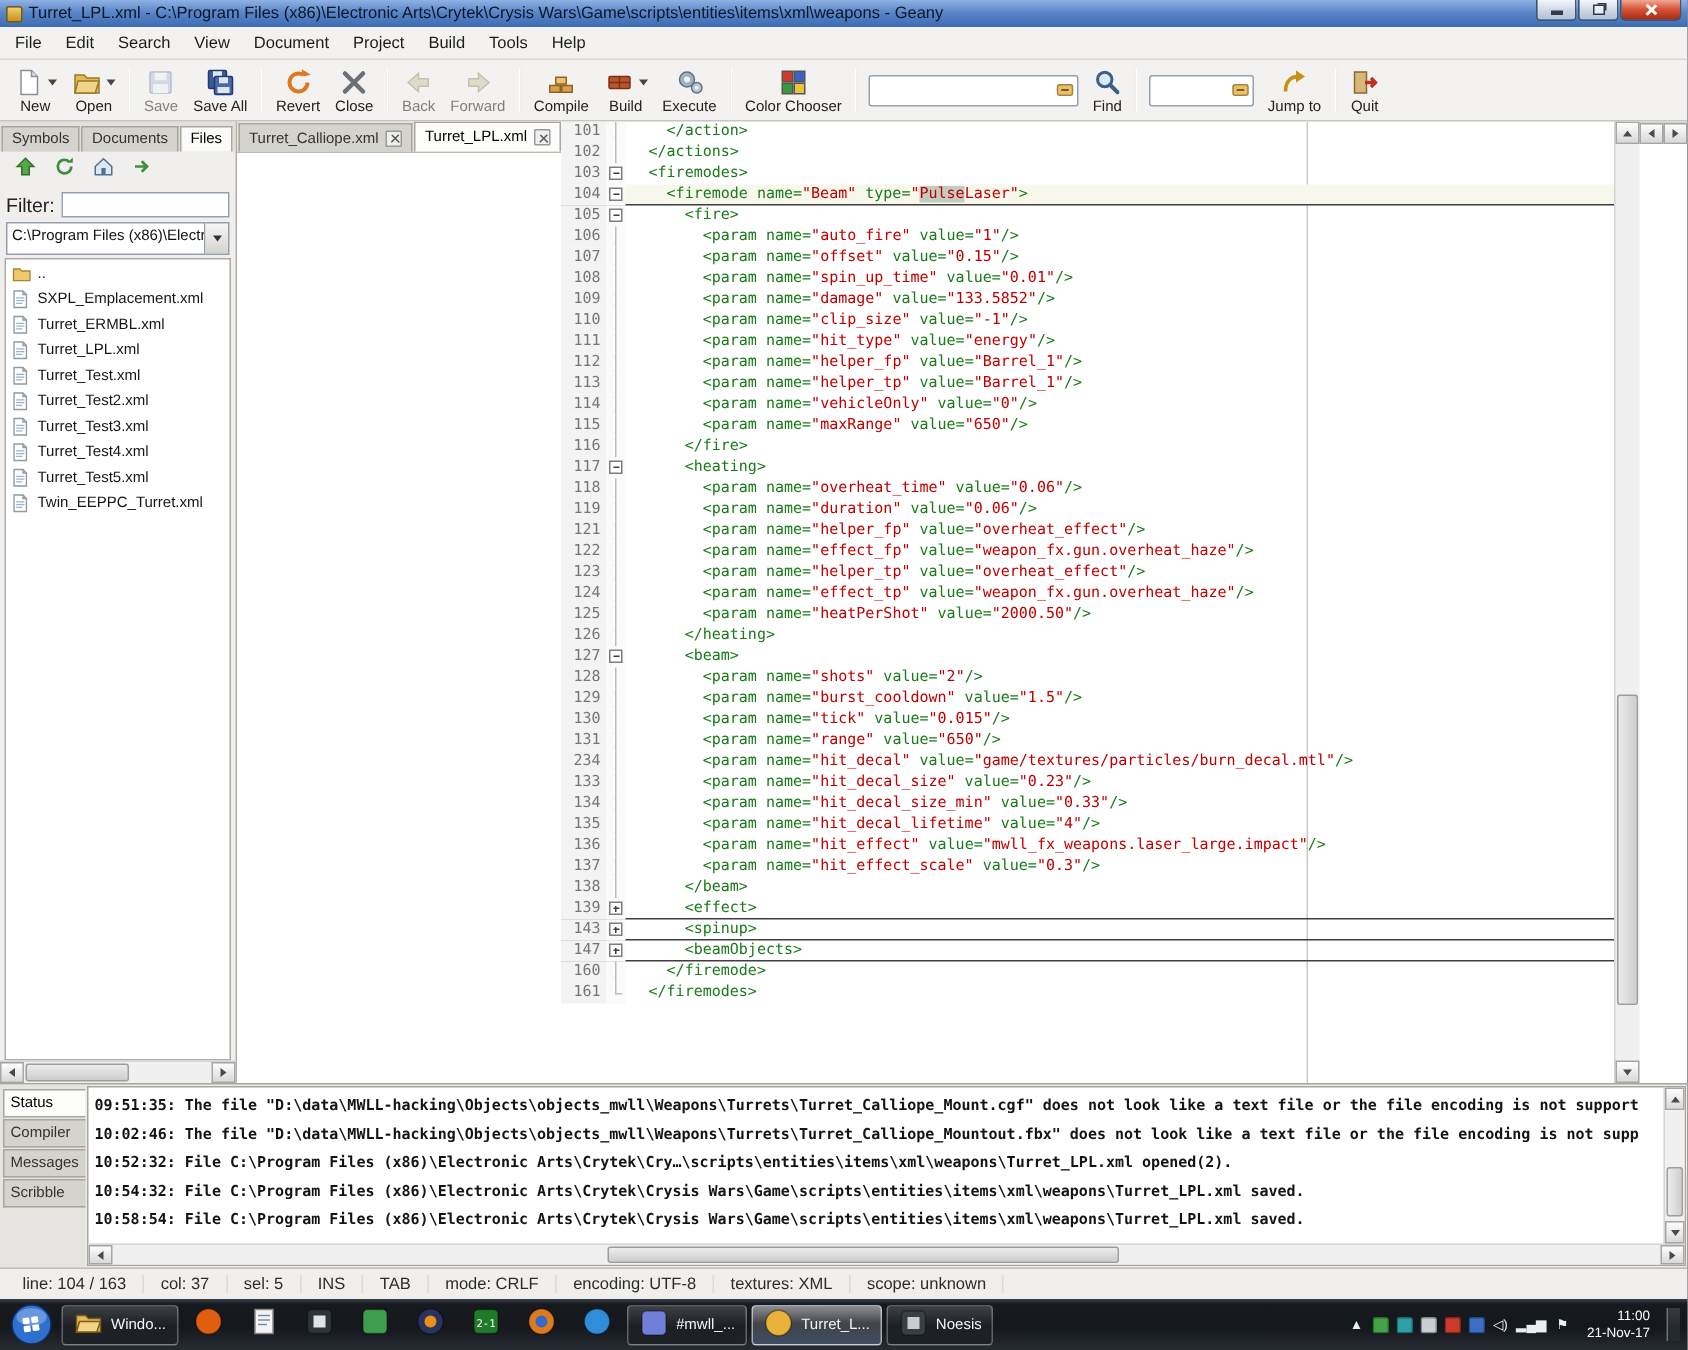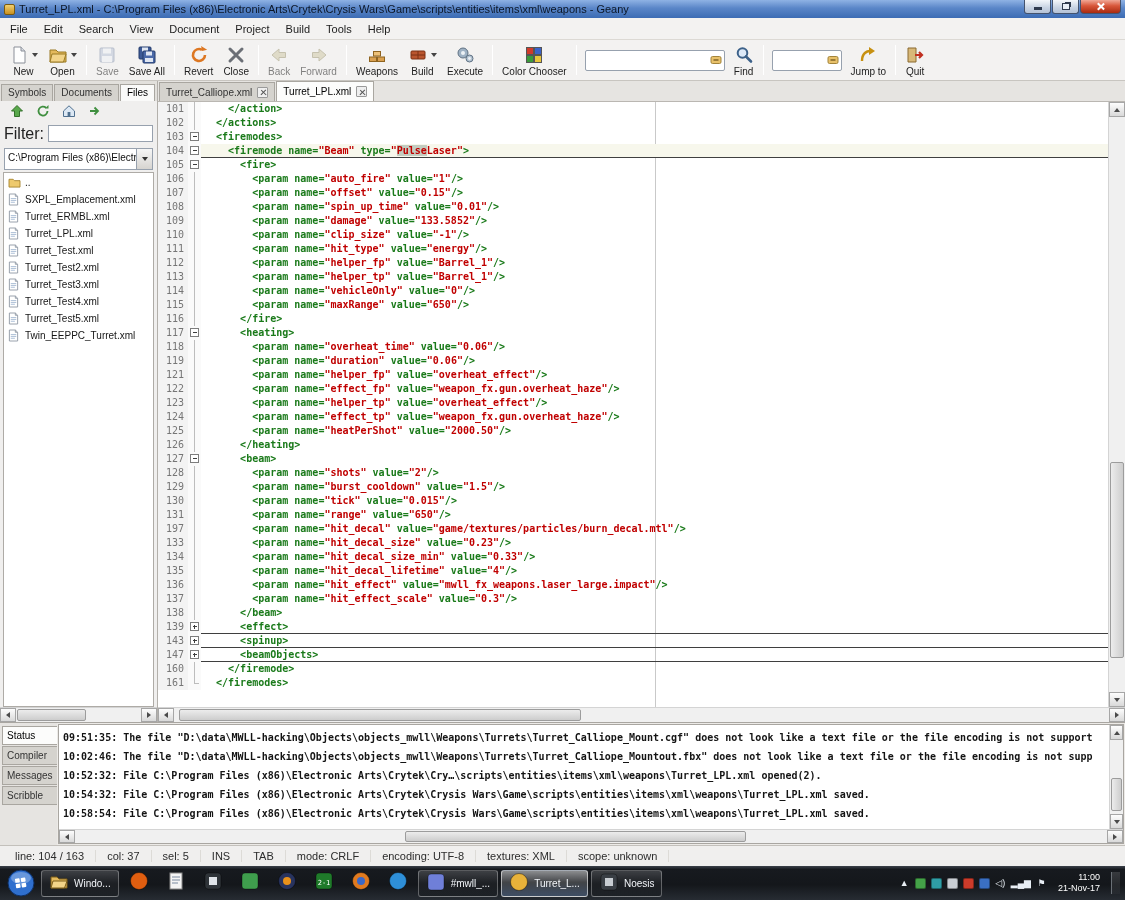--- a/index.html
+++ b/index.html
@@ -38,52 +38,52 @@
   .entry-ic{position:absolute;right:2px;top:3px;width:12px;height:12px;display:inline-flex}
 
   
   .main{flex:0 0 641px;height:641px;display:flex;overflow:hidden}
   .sidebar{flex:0 0 158px;width:158px;display:flex;flex-direction:column;background:#f0efee;border-right:1px solid #b3b0ab}
   .side-tabs{height:20px;flex:0 0 20px;display:flex;align-items:flex-end;background:#e2e0dc;font-size:10px;padding-left:1px;gap:1px}
   .side-tab{padding:2px 6px 3px 6px;background:#d5d3ce;border:1px solid #a9a6a0;border-bottom:none;color:#333}
   .side-tab.active{background:#fafaf9;color:#000}
   .fb-toolbar{height:24px;flex:0 0 24px;display:flex;align-items:center;gap:8px;padding:0 8px}
   .fb-btn{width:18px;height:18px;display:flex;align-items:center;justify-content:center}
-  .filter-row{height:22px;flex:0 0 22px;display:flex;align-items:flex-start;gap:4px;padding:0 4px;font-size:16px;color:#222}
+  .filter-row{height:22px;flex:0 0 22px;display:flex;align-items:center;gap:4px;padding:0 4px;font-size:13px;color:#222}
   .fentry{flex:1;height:17px;background:#fff;border:1px solid #97a1ae;position:relative}
   .fentry .entry-ic{top:1px;right:1px}
   .path-combo{height:22px;flex:0 0 22px;display:flex;margin:1px 4px 1px 4px}
   .combo-text{flex:1;background:#fff;border:1px solid #97a1ae;font-size:10px;padding:3px 3px;white-space:nowrap;overflow:hidden;color:#111}
   .combo-btn{width:16px;background:linear-gradient(#f6f6f6,#d6d4d0);border:1px solid #97a1ae;border-left:none;display:flex;align-items:center;justify-content:center}
   .combo-btn::after{content:'';width:0;height:0;border-left:3.5px solid transparent;border-right:3.5px solid transparent;border-top:4px solid #333}
   .file-list{flex:1;background:#fff;border:1px solid #aeaba6;margin:1px 3px 0 3px;overflow:hidden;font-size:10px;color:#161616;padding-top:1px}
   .frow{display:flex;align-items:center;gap:4px;height:17px;padding:0 4px;white-space:nowrap}
   .fic{display:inline-flex;flex:0 0 13px}
   .side-hscroll{flex:0 0 15px}
 
-  .editor-area{flex:1;display:flex;flex-direction:column;background:#fff;min-width:0}
+  .editor-area{flex:1;display:flex;flex-direction:row;background:#fff;min-width:0}
   .doc-tabs{height:21px;flex:0 0 21px;display:flex;align-items:flex-end;background:#e6e4e1;gap:1px;padding-left:1px;border-bottom:1px solid #bab7b2}
   .doc-tab{height:19px;display:flex;align-items:center;gap:5px;padding:0 6px;font-size:10px;background:#d5d3ce;border:1px solid #a9a6a0;border-bottom:none;color:#333}
   .doc-tab.active{background:#fcfcfb;color:#000;height:20px}
   .tab-close{width:11px;height:11px;border:1px solid #9a9a9a;background:#efefef;position:relative;border-radius:1px}
   .tab-close::before,.tab-close::after{content:'';position:absolute;left:4.5px;top:1.5px;width:1.3px;height:6.5px;background:#555}
   .tab-close::before{transform:rotate(45deg)}.tab-close::after{transform:rotate(-45deg)}
   .editor-body{flex:1;display:flex;min-height:0}
   .code-wrap{flex:1;position:relative;overflow:hidden;background:#fff}
   .edge{position:absolute;left:497px;top:0;bottom:0;width:1px;background:#c9c9c9;z-index:0}
   .crow{display:flex;height:14px;line-height:14px;font-family:"DejaVu Sans Mono",monospace;font-size:10px;position:relative;z-index:1}
   .ln{flex:0 0 30px;text-align:right;padding-right:4px;background:#f3f3f3;color:#767676;font-size:10px}
   .fold{flex:0 0 13px;background:#fafafa;position:relative}
   .f-line::before{content:'';position:absolute;left:6px;top:0;bottom:0;width:1px;background:#bdbdbd}
   .f-end::before{content:'';position:absolute;left:6px;top:0;height:7px;width:1px;background:#bdbdbd}
   .f-end::after{content:'';position:absolute;left:6px;top:7px;width:5px;height:1px;background:#bdbdbd}
   .fbox{display:block;width:9px;height:9px;border:1px solid #7d7d7d;background:#fff;position:relative;margin:2px 0 0 2px}
   .fbox::before{content:'';position:absolute;left:1.5px;right:1.5px;top:3px;height:1px;background:#3d3d3d}
   .fbox.plus::after{content:'';position:absolute;top:1.5px;bottom:1.5px;left:3px;width:1px;background:#3d3d3d}
-  .ctext{white-space:pre;padding-left:3px;font-weight:bold}
+  .ctext{white-space:pre;padding-left:3px;font-weight:normal}
   .tk-tag{color:#1a7a1a}
   .tk-str{color:#c00000}
   .selhl{background:#c3ccc0}
   .crow.cur{background:#f7f7ec;box-shadow:inset 0 -1px 0 #3f3f3f}
   .crow.foldline{box-shadow:inset 0 -1px 0 #3f3f3f}
 
   
   .vscroll{flex:0 0 17px;display:flex;flex-direction:column;background:#f0f0f0;border-left:1px solid #d4d4d4}
   .hscroll{display:flex;background:#f0f0f0;border-top:1px solid #d4d4d4;height:15px}
   .sb-btn{flex:0 0 16px;background:linear-gradient(#fdfdfd,#d9d9d9);border:1px solid #a6a6a6;position:relative}
@@ -260,21 +260,21 @@
       <span class="tbtn" data-name="compile-button">
         <span class="ticon-row">
           <span class="ticon" data-name="compile-icon">
             <svg width="20" height="20" viewBox="0 0 20 20">
               <rect x="2.5" y="12" width="7" height="4.5" fill="#d9a050" stroke="#8f6420"></rect>
               <rect x="10.5" y="12" width="7" height="4.5" fill="#d9a050" stroke="#8f6420"></rect>
               <rect x="6.5" y="6.5" width="7" height="4.5" fill="#ecc078" stroke="#8f6420"></rect>
             </svg>
           </span>
         </span>
-        <span class="tlabel" data-name="toolbar-button-label">Weapons</span>
+        <span class="tlabel" data-name="toolbar-button-label">Compile</span>
       </span>
       <span class="tbtn" data-name="build-button">
         <span class="ticon-row">
           <span class="ticon" data-name="build-icon">
             <svg width="20" height="20" viewBox="0 0 20 20">
               <rect x="3" y="6" width="14" height="8" rx="1" fill="#b9552e" stroke="#7c3012"></rect>
               <path d="M10 6 v8 M3 10 h14" stroke="#7c3012" fill="none"></path>
             </svg>
           </span>
           <span class="dd" data-name="dropdown-arrow-icon"></span>
@@ -680,21 +680,21 @@
               <span class="ln" data-name="line-number">130</span>
               <span class="fold f-line" data-name="fold-marker"></span>
               <span class="ctext" data-name="code-text"><span class="tk-tag">        &lt;param name=</span><span class="tk-str">"tick"</span><span class="tk-tag"> value=</span><span class="tk-str">"0.015"</span><span class="tk-tag">/&gt;</span></span>
             </div>
             <div class="crow" data-name="code-line">
               <span class="ln" data-name="line-number">131</span>
               <span class="fold f-line" data-name="fold-marker"></span>
               <span class="ctext" data-name="code-text"><span class="tk-tag">        &lt;param name=</span><span class="tk-str">"range"</span><span class="tk-tag"> value=</span><span class="tk-str">"650"</span><span class="tk-tag">/&gt;</span></span>
             </div>
             <div class="crow" data-name="code-line">
-              <span class="ln" data-name="line-number">197</span>
+              <span class="ln" data-name="line-number">234</span>
               <span class="fold f-line" data-name="fold-marker"></span>
               <span class="ctext" data-name="code-text"><span class="tk-tag">        &lt;param name=</span><span class="tk-str">"hit_decal"</span><span class="tk-tag"> value=</span><span class="tk-str">"game/textures/particles/burn_decal.mtl"</span><span class="tk-tag">/&gt;</span></span>
             </div>
             <div class="crow" data-name="code-line">
               <span class="ln" data-name="line-number">133</span>
               <span class="fold f-line" data-name="fold-marker"></span>
               <span class="ctext" data-name="code-text"><span class="tk-tag">        &lt;param name=</span><span class="tk-str">"hit_decal_size"</span><span class="tk-tag"> value=</span><span class="tk-str">"0.23"</span><span class="tk-tag">/&gt;</span></span>
             </div>
             <div class="crow" data-name="code-line">
               <span class="ln" data-name="line-number">134</span>

